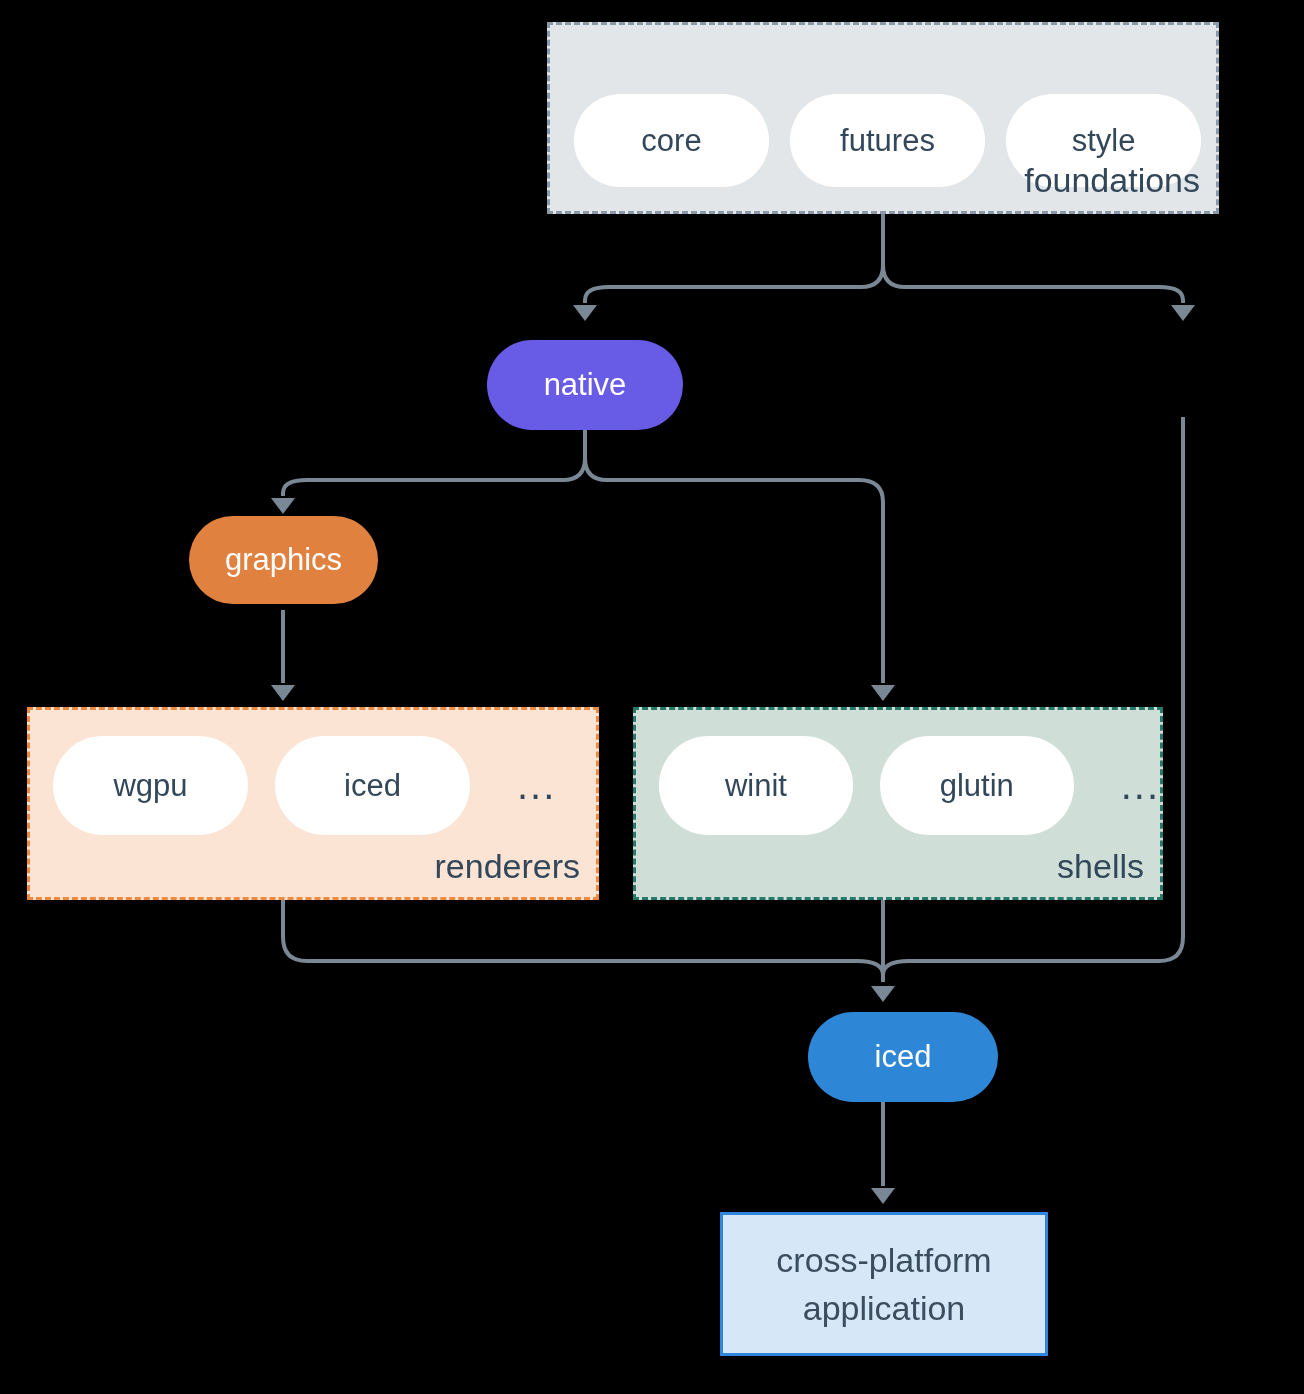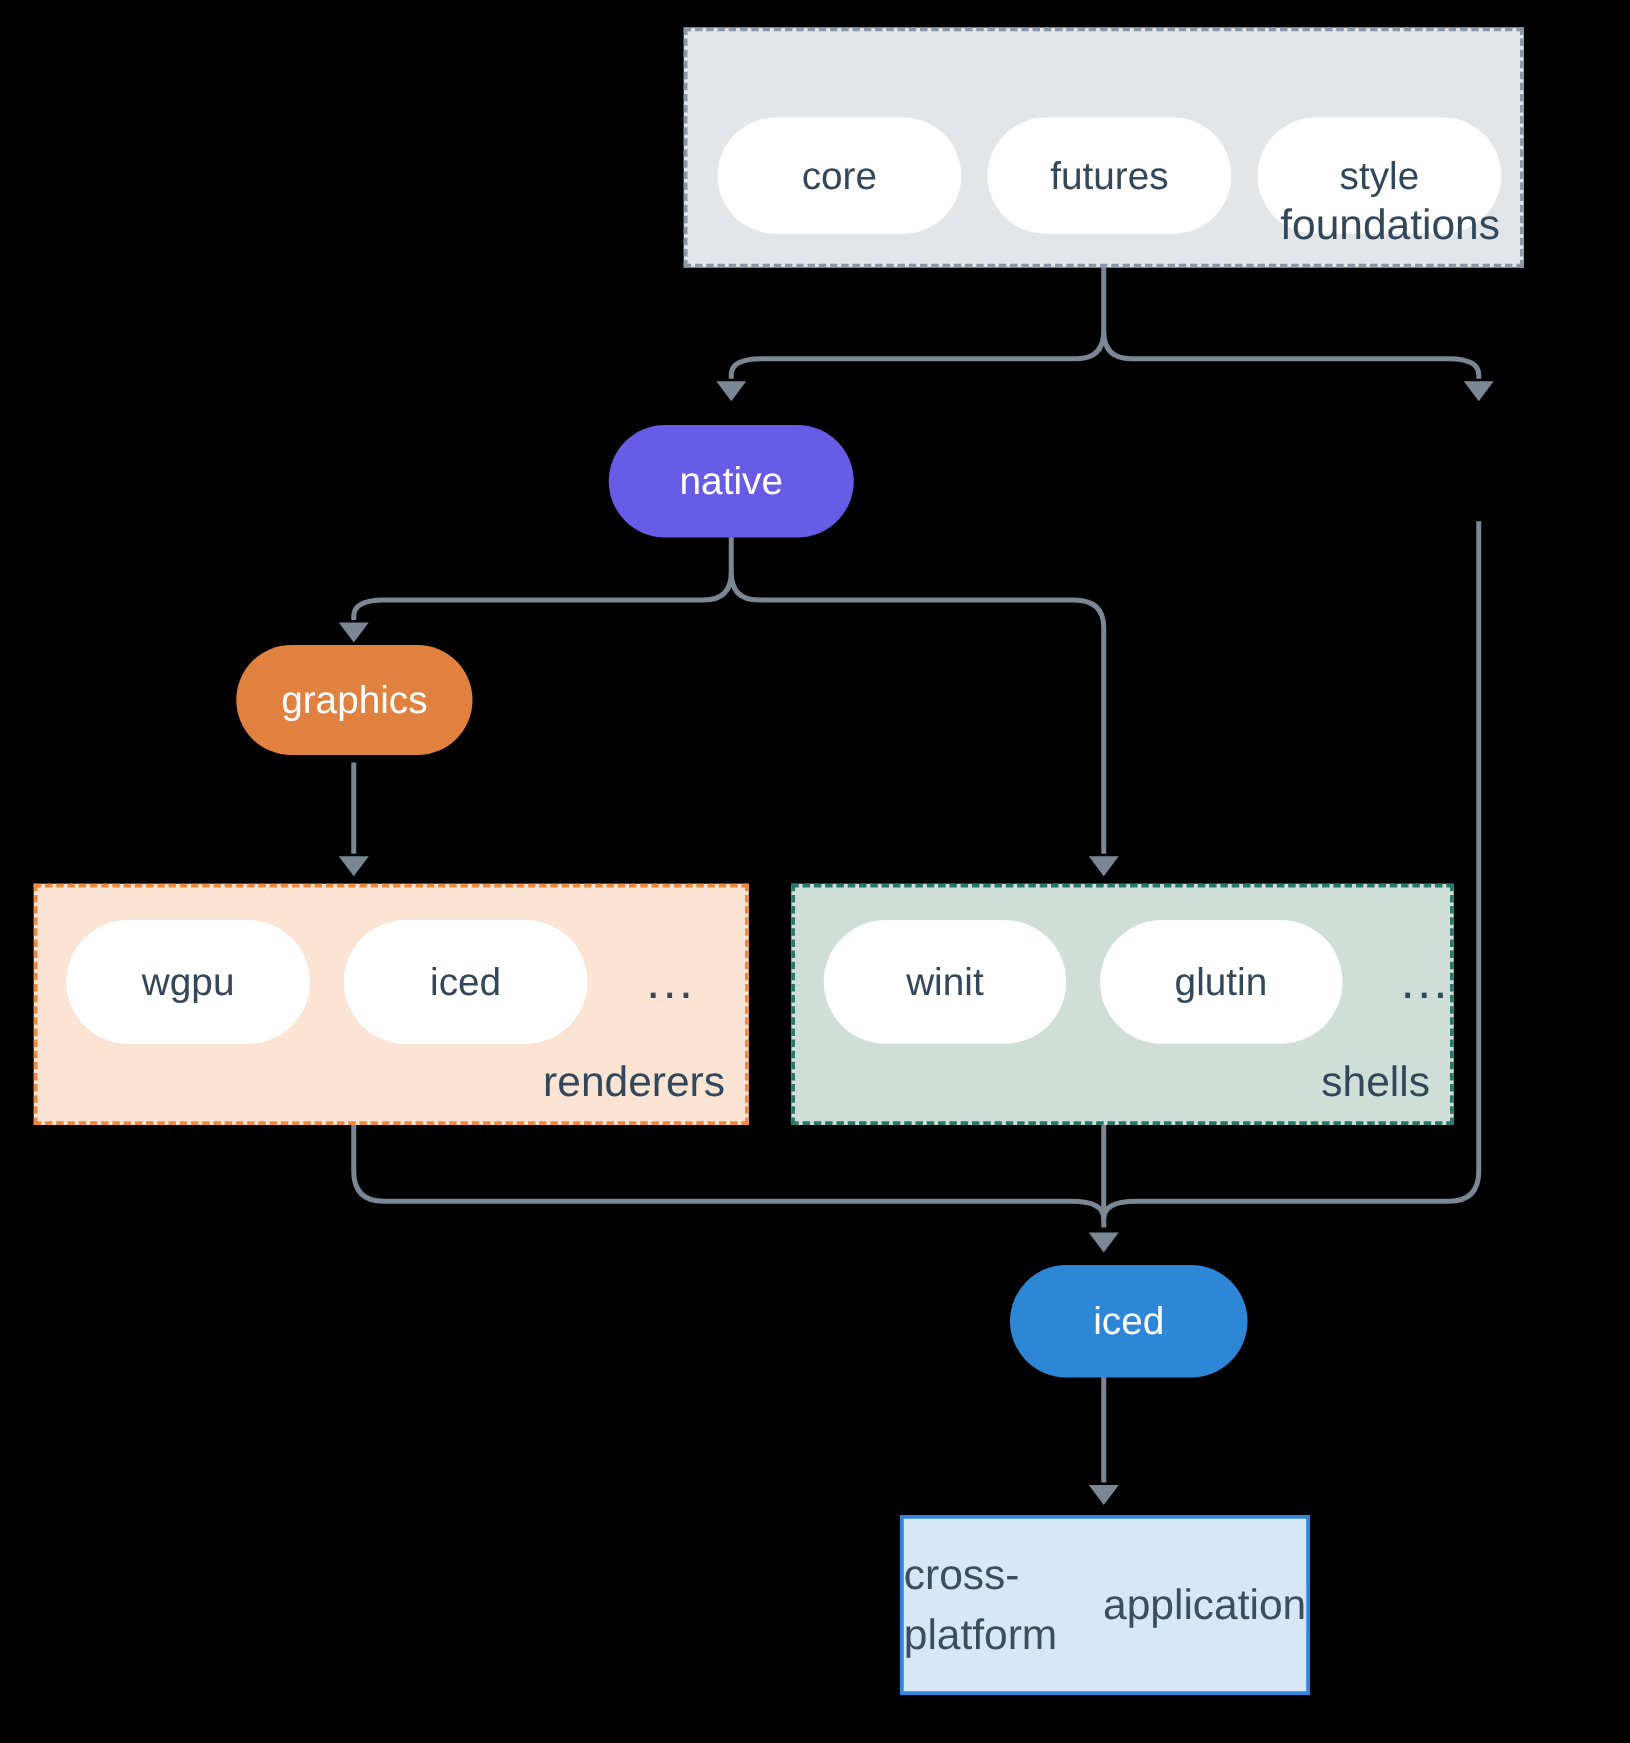--- a/index.html
+++ b/index.html
@@ -97,21 +97,21 @@
 
   
   #application {
     position: absolute;
     left: 720px; top: 1212px; width: 328px; height: 144px;
     background: var(--appFill);
     border: 3px solid var(--appBorder);
     color: #3a4e60;
     font-size: 34px;
     display: flex;
-    flex-direction: row;
+    flex-direction: column;
     align-items: center;
     justify-content: center;
     line-height: 48px;
   }
 </style>
 </head>
 <body>
 
 <div class="canvas">
 

